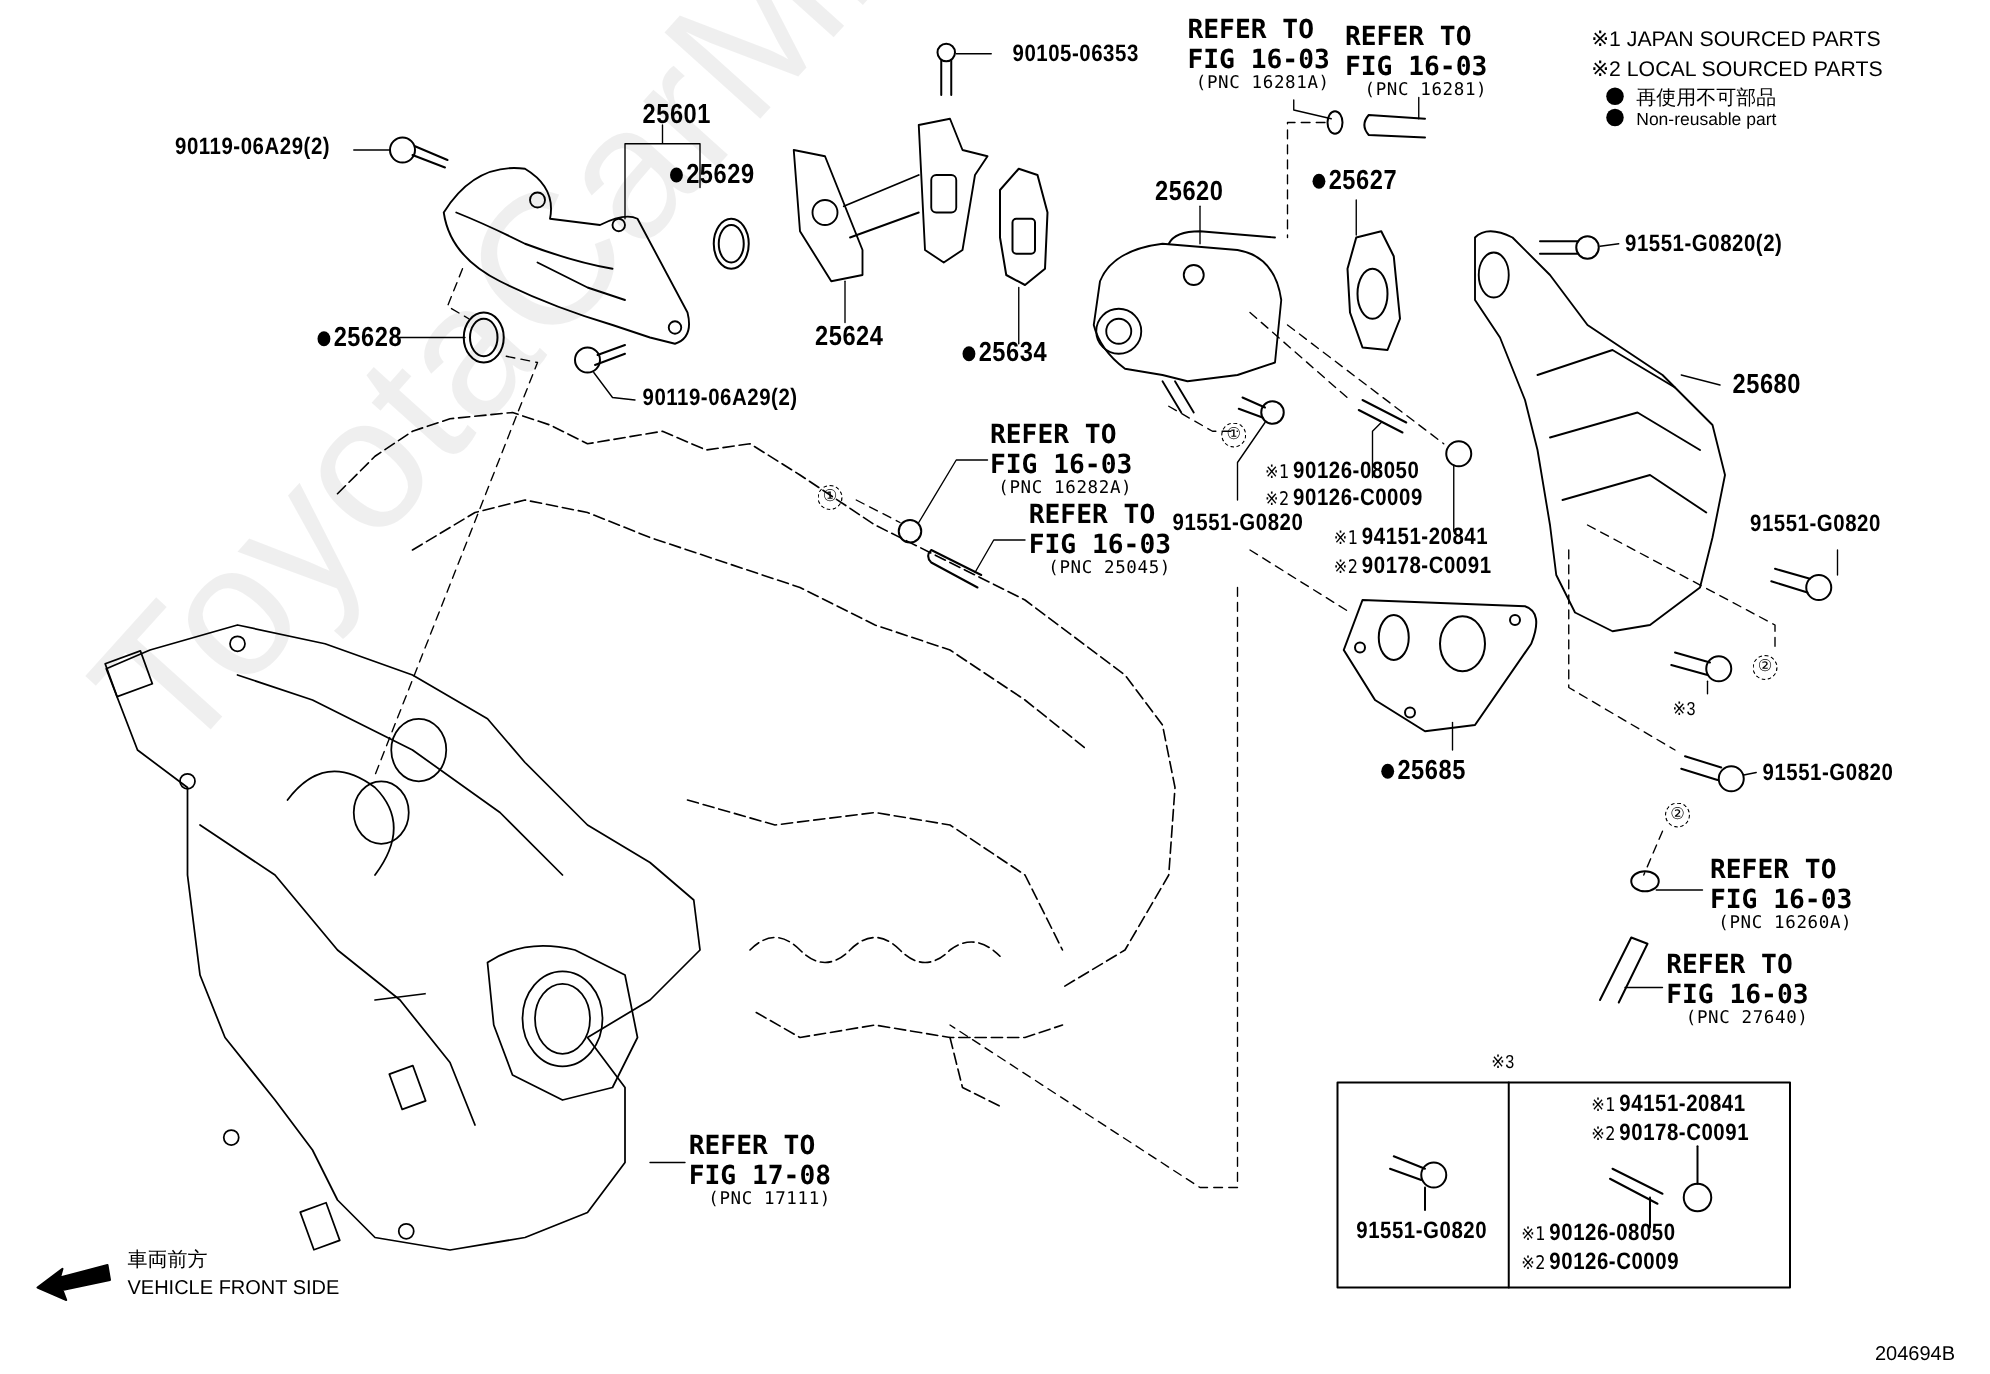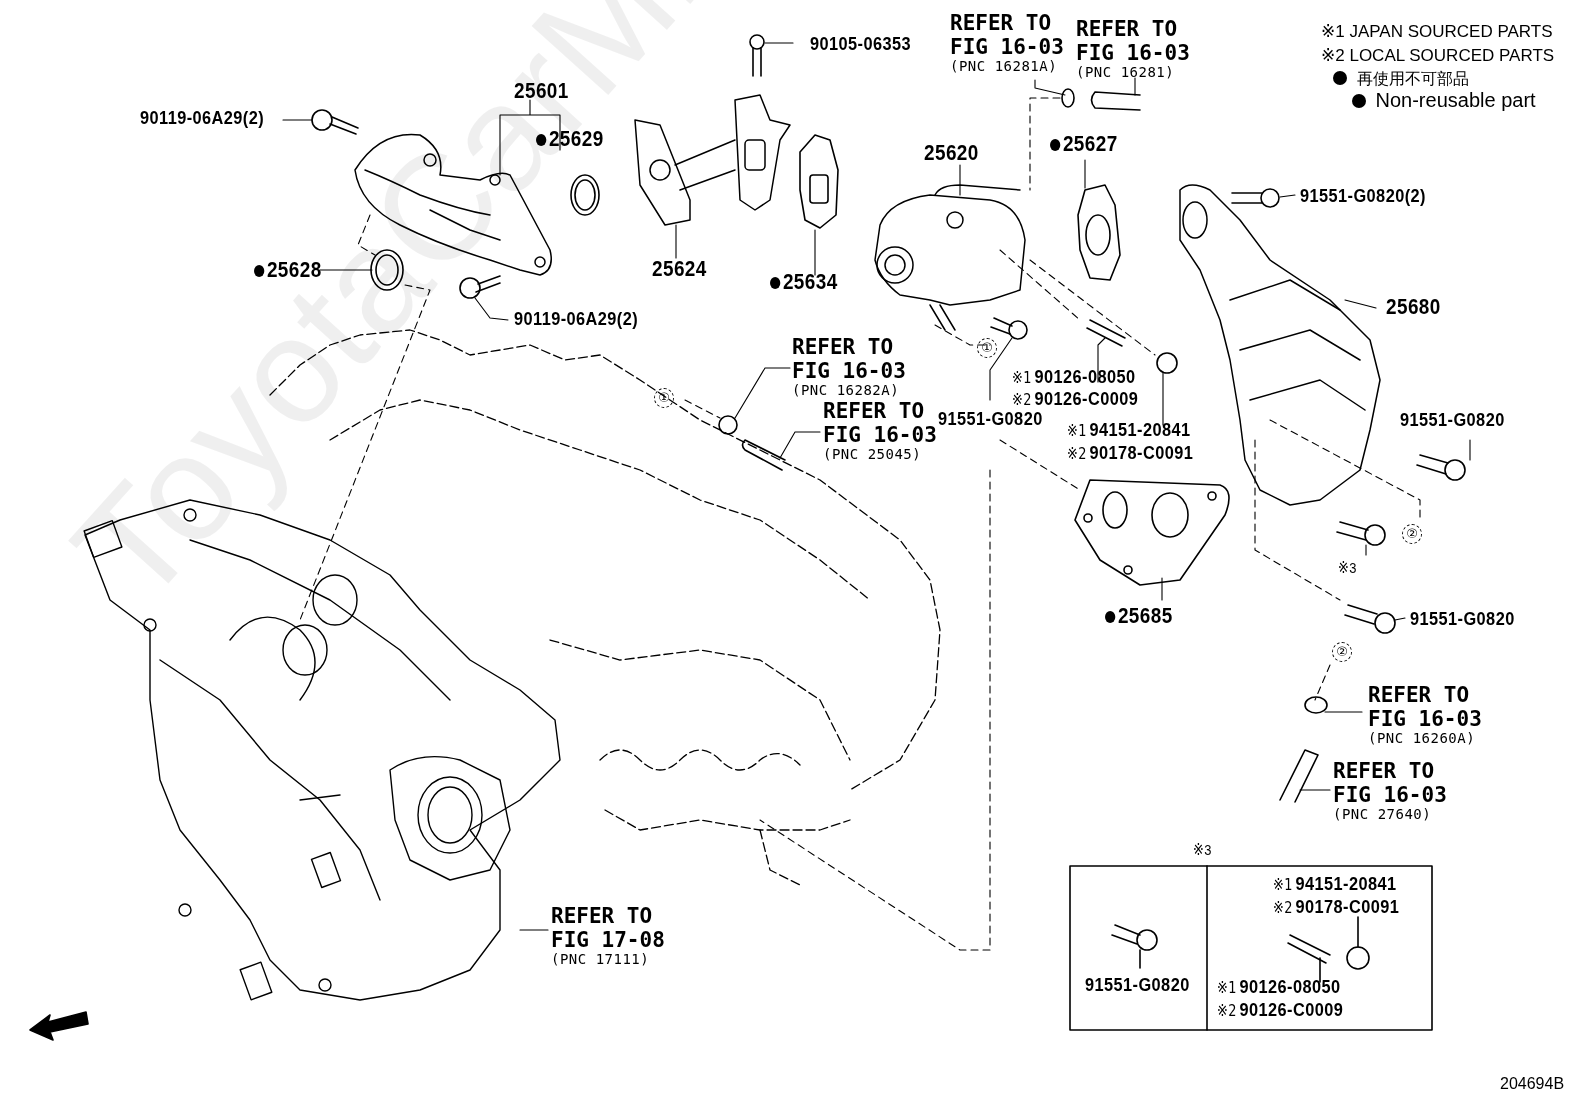--- a/index.html
+++ b/index.html
@@ -4,22 +4,22 @@
 <style>
   html, body { margin:0; padding:0; background:#ffffff; }
   body { width:1592px; height:1099px; position:relative; overflow:hidden; font-family:"DejaVu Sans Mono","Liberation Mono",monospace; color:#000; }
   #stage { position:absolute; left:0; top:0; width:1592px; height:1099px; }
   svg#art { position:absolute; left:0; top:0; }
   .lbl { position:absolute; font-family:"Liberation Sans","DejaVu Sans",sans-serif; font-weight:bold; font-size:18px; letter-spacing:0.5px; white-space:nowrap; line-height:1; transform:scaleX(0.86); transform-origin:left top; }
   .pn  { font-size:19px; }
   .pn.big { font-size:22px; }
   .ref { position:absolute; font-family:"DejaVu Sans Mono","Liberation Mono",monospace; white-space:nowrap; line-height:1.12; }
   .ref .r1, .ref .r2 { font-weight:bold; font-size:21px; display:block; }
-  .ref .r3 { font-size:14px; display:block; letter-spacing:0.5px; }
-  .legend { position:absolute; font-family:"Liberation Sans","DejaVu Sans",sans-serif; font-size:17px; white-space:nowrap; line-height:1.4;margin-left:48px; }
+  .ref .r3 { font-size:14px; display:block; letter-spacing:0.5px;text-align:right; }
+  .legend { position:absolute; font-family:"Liberation Sans","DejaVu Sans",sans-serif; font-size:17px; white-space:nowrap; line-height:1.4; }
   .dot { display:inline-block; width:14px; height:14px; border-radius:50%; background:#000; vertical-align:-1px; margin-right:10px; }
   .dotlbl { display:inline-block; width:12px; height:12px; border-radius:50%; background:#000; vertical-align:0px; margin-right:3px; }
   .note { font-weight:normal; font-family:"DejaVu Sans","Liberation Sans",sans-serif; font-size:15px; margin-right:3px; }
   .circ { position:absolute; font-family:"DejaVu Sans",sans-serif; font-size:17px; width:18px; height:18px; border:1px dashed #000; border-radius:50%; text-align:center; line-height:18px; font-size:13px; }
   .front { position:absolute; font-family:"Liberation Sans","DejaVu Sans",sans-serif; font-size:16px; white-space:nowrap; line-height:1.35; }
   .figid { position:absolute; font-family:"Liberation Sans","DejaVu Sans",sans-serif; font-size:16px; }
   .watermark { position:absolute; left:40px; top:520px; font-family:"Liberation Sans","DejaVu Sans",sans-serif; font-size:150px; color:#000; opacity:0.06; transform:rotate(-48deg); transform-origin:left top; white-space:nowrap; pointer-events:none; }
 </style>
 </head>
 <body>
@@ -229,21 +229,21 @@
       <path d="M1320 958 L1320 982"></path>
       <circle cx="1358" cy="958" r="11"></circle>
       <path d="M1358 917 L1358 947"></path>
     </g>
   </svg>
 
   <div class="legend" style="left:1273px; top:20px;">
     <div><span>※1</span> <span>JAPAN SOURCED PARTS</span></div>
     <div><span>※2</span> <span>LOCAL SOURCED PARTS</span></div>
     <div style="margin-left:12px; font-size:16px;"><span class="dot"></span><span>再使用不可部品</span></div>
-    <div style="margin-left:12px; font-size:20px; margin-top:-4px;text-align:center;"><span class="dot"></span><span>Non-reusable part</span></div>
+    <div style="margin-left:12px; font-size:14px; margin-top:-4px;"><span class="dot"></span><span>Non-reusable part</span></div>
   </div>
 
   <div class="lbl pn" style="left:140px; top:108px;">90119-06A29(2)</div>
   <div class="lbl pn big" style="left:514px; top:80px;">25601</div>
   <div class="lbl pn big" style="left:536px; top:128px;"><span class="dotlbl"></span><span>25629</span></div>
   <div class="lbl pn big" style="left:254px; top:259px;"><span class="dotlbl"></span><span>25628</span></div>
   <div class="lbl pn" style="left:514px; top:309px;">90119-06A29(2)</div>
   <div class="lbl pn" style="left:810px; top:34px;">90105-06353</div>
   <div class="lbl pn big" style="left:652px; top:258px;">25624</div>
   <div class="lbl pn big" style="left:770px; top:271px;"><span class="dotlbl"></span><span>25634</span></div>
@@ -304,15 +304,19 @@
     <span class="r3">(PNC 17111)</span>
   </div>
 
   <div class="lbl" style="left:1193px; top:842px; font-weight:normal; font-size:15px;">※3</div>
   <div class="lbl pn" style="left:1085px; top:975px;">91551-G0820</div>
   <div class="lbl pn" style="left:1273px; top:874px;"><span class="note">※1</span><span>94151-20841</span></div>
   <div class="lbl pn" style="left:1273px; top:897px;"><span class="note">※2</span><span>90178-C0091</span></div>
   <div class="lbl pn" style="left:1217px; top:977px;"><span class="note">※1</span><span>90126-08050</span></div>
   <div class="lbl pn" style="left:1217px; top:1000px;"><span class="note">※2</span><span>90126-C0009</span></div>
 
+  <div class="front" style="left:102px; top:998px;">
+    <div>車両前方</div>
+    <div>VEHICLE FRONT SIDE</div>
+  </div>
 
   <div class="figid" style="left:1500px; top:1075px;">204694B</div>
 </div>
 
 </body></html>

